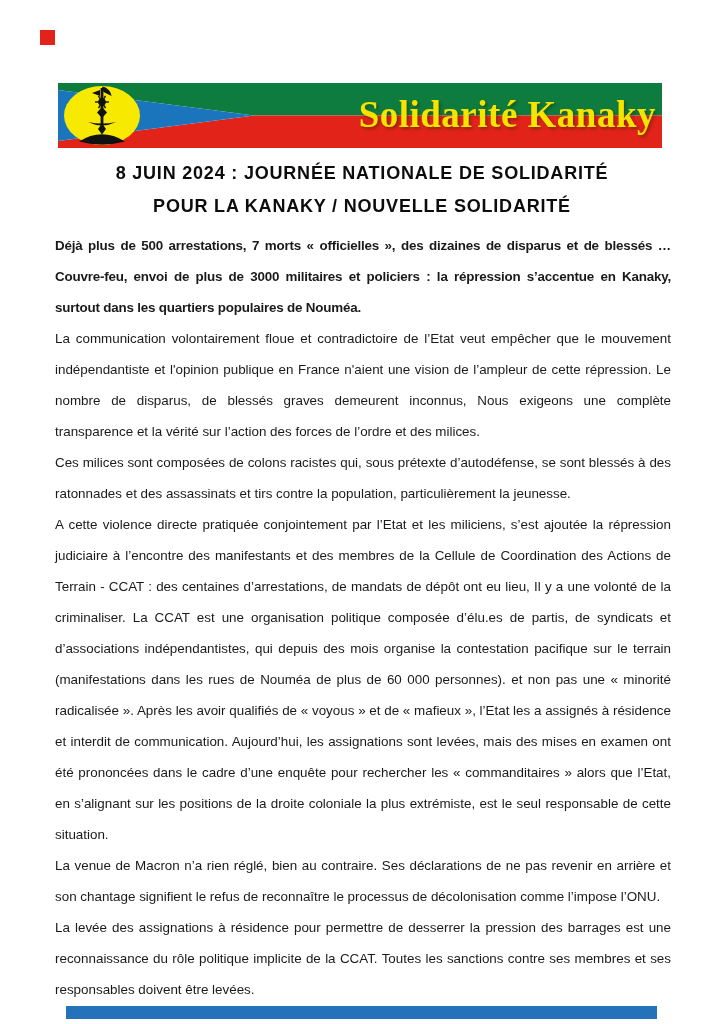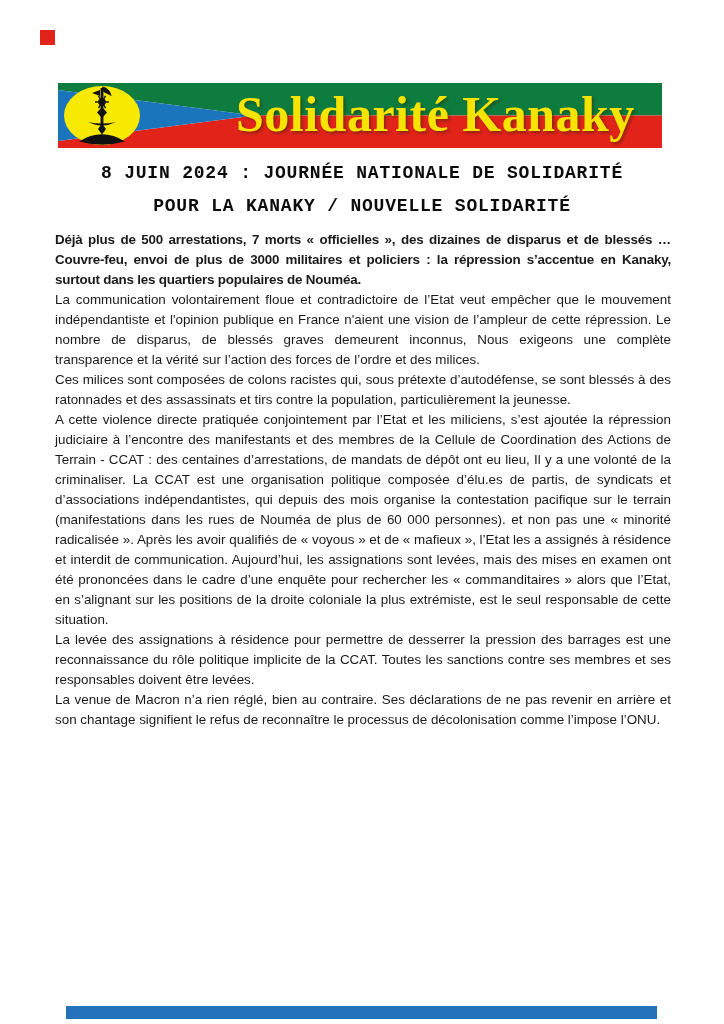--- a/index.html
+++ b/index.html
@@ -29,54 +29,54 @@
   .banner {
     position: absolute;
     left: 58px; top: 83px;
     width: 604px; height: 65px;
   }
   .banner svg { display: block; width: 100%; height: 100%; }
   .banner-title {
     position: absolute;
     left: 178px; right: 6px; top: 50%;
     transform: translateY(-53%);
-    text-align: left;
+    text-align: right;
     font-family: "Liberation Serif", serif;
     font-weight: bold;
-    font-size: 50px;
+    font-size: 37px;
     letter-spacing: 0.5px;
     white-space: nowrap;
     text-shadow: 2px 2px 3px rgba(40, 40, 0, 0.45);
   }
 
   
   .doc-title {
     position: absolute;
     left: 55px; top: 157px;
     width: 614px;
     text-align: center;
-    font-family: Liberation Mono, monospace;
+    font-family: Liberation Sans, sans-serif;
     font-weight: bold;
     font-size: 18px;
     letter-spacing: 0.8px;
     line-height: 33px;
     color: #0c0c0c;
   }
 
   
   .article {
     position: absolute;
     left: 55px; top: 230px;
     width: 616px;
     color: #1a1a1a;
   }
   .article p {
     margin: 0;
     font-size: 13.4px;
-    line-height: 20px;
+    line-height: 31px;
     text-align: justify;
   }
   .article p.bold { font-weight: bold; letter-spacing: -0.2px; }
   .article p.gap-above { }
 </style>
 </head>
 <body>
 
 <div class="page">
 
@@ -116,19 +116,19 @@
   <div class="doc-title">
     <div>8 JUIN 2024 : JOURNÉE NATIONALE DE SOLIDARITÉ</div>
     <div>POUR LA KANAKY / NOUVELLE SOLIDARITÉ</div>
   </div>
 
   <div class="article">
       <p class="bold">Déjà plus de 500 arrestations, 7 morts « officielles », des dizaines de disparus et de blessés … Couvre-feu, envoi de plus de 3000 militaires et policiers : la répression s’accentue en Kanaky, surtout dans les quartiers populaires de Nouméa.</p>
       <p class="">La communication volontairement floue et contradictoire de l’Etat veut empêcher que le mouvement indépendantiste et l'opinion publique en France n'aient une vision de l’ampleur de cette répression. Le nombre de disparus, de blessés graves demeurent inconnus, Nous exigeons une complète transparence et la vérité sur l’action des forces de l’ordre et des milices.</p>
       <p class="">Ces milices sont composées de colons racistes qui, sous prétexte d’autodéfense, se sont blessés à des ratonnades et des assassinats et tirs contre la population, particulièrement la jeunesse.</p>
       <p class=" gap-above">A cette violence directe pratiquée conjointement par l’Etat et les miliciens, s’est ajoutée la répression judiciaire à l’encontre des manifestants et des membres de la Cellule de Coordination des Actions de Terrain - CCAT : des centaines d’arrestations, de mandats de dépôt ont eu lieu, Il y a une volonté de la criminaliser. La CCAT est une organisation politique composée d’élu.es de partis, de syndicats et d’associations indépendantistes, qui depuis des mois organise la contestation pacifique sur le terrain (manifestations dans les rues de Nouméa de plus de 60 000 personnes). et non pas une « minorité radicalisée ». Après les avoir qualifiés de « voyous » et de « mafieux », l’Etat les a assignés à résidence et interdit de communication. Aujourd’hui, les assignations sont levées, mais des mises en examen ont été prononcées dans le cadre d’une enquête pour rechercher les « commanditaires » alors que l’Etat, en s’alignant sur les positions de la droite coloniale la plus extrémiste, est le seul responsable de cette situation.</p>
+      <p class=" gap-above">La venue de Macron n’a rien réglé, bien au contraire. Ses déclarations de ne pas revenir en arrière et son chantage signifient le refus de reconnaître le processus de décolonisation comme l’impose l’ONU.</p>
       <p class=" gap-above">La levée des assignations à résidence pour permettre de desserrer la pression des barrages est une reconnaissance du rôle politique implicite de la CCAT. Toutes les sanctions contre ses membres et ses responsables doivent être levées.</p>
-      <p class=" gap-above">La venue de Macron n’a rien réglé, bien au contraire. Ses déclarations de ne pas revenir en arrière et son chantage signifient le refus de reconnaître le processus de décolonisation comme l’impose l’ONU.</p>
     </div>
 
   <div class="bottom-bar" style="background: rgb(36, 114, 186);"></div>
 
 </div>
 
 </body></html>

